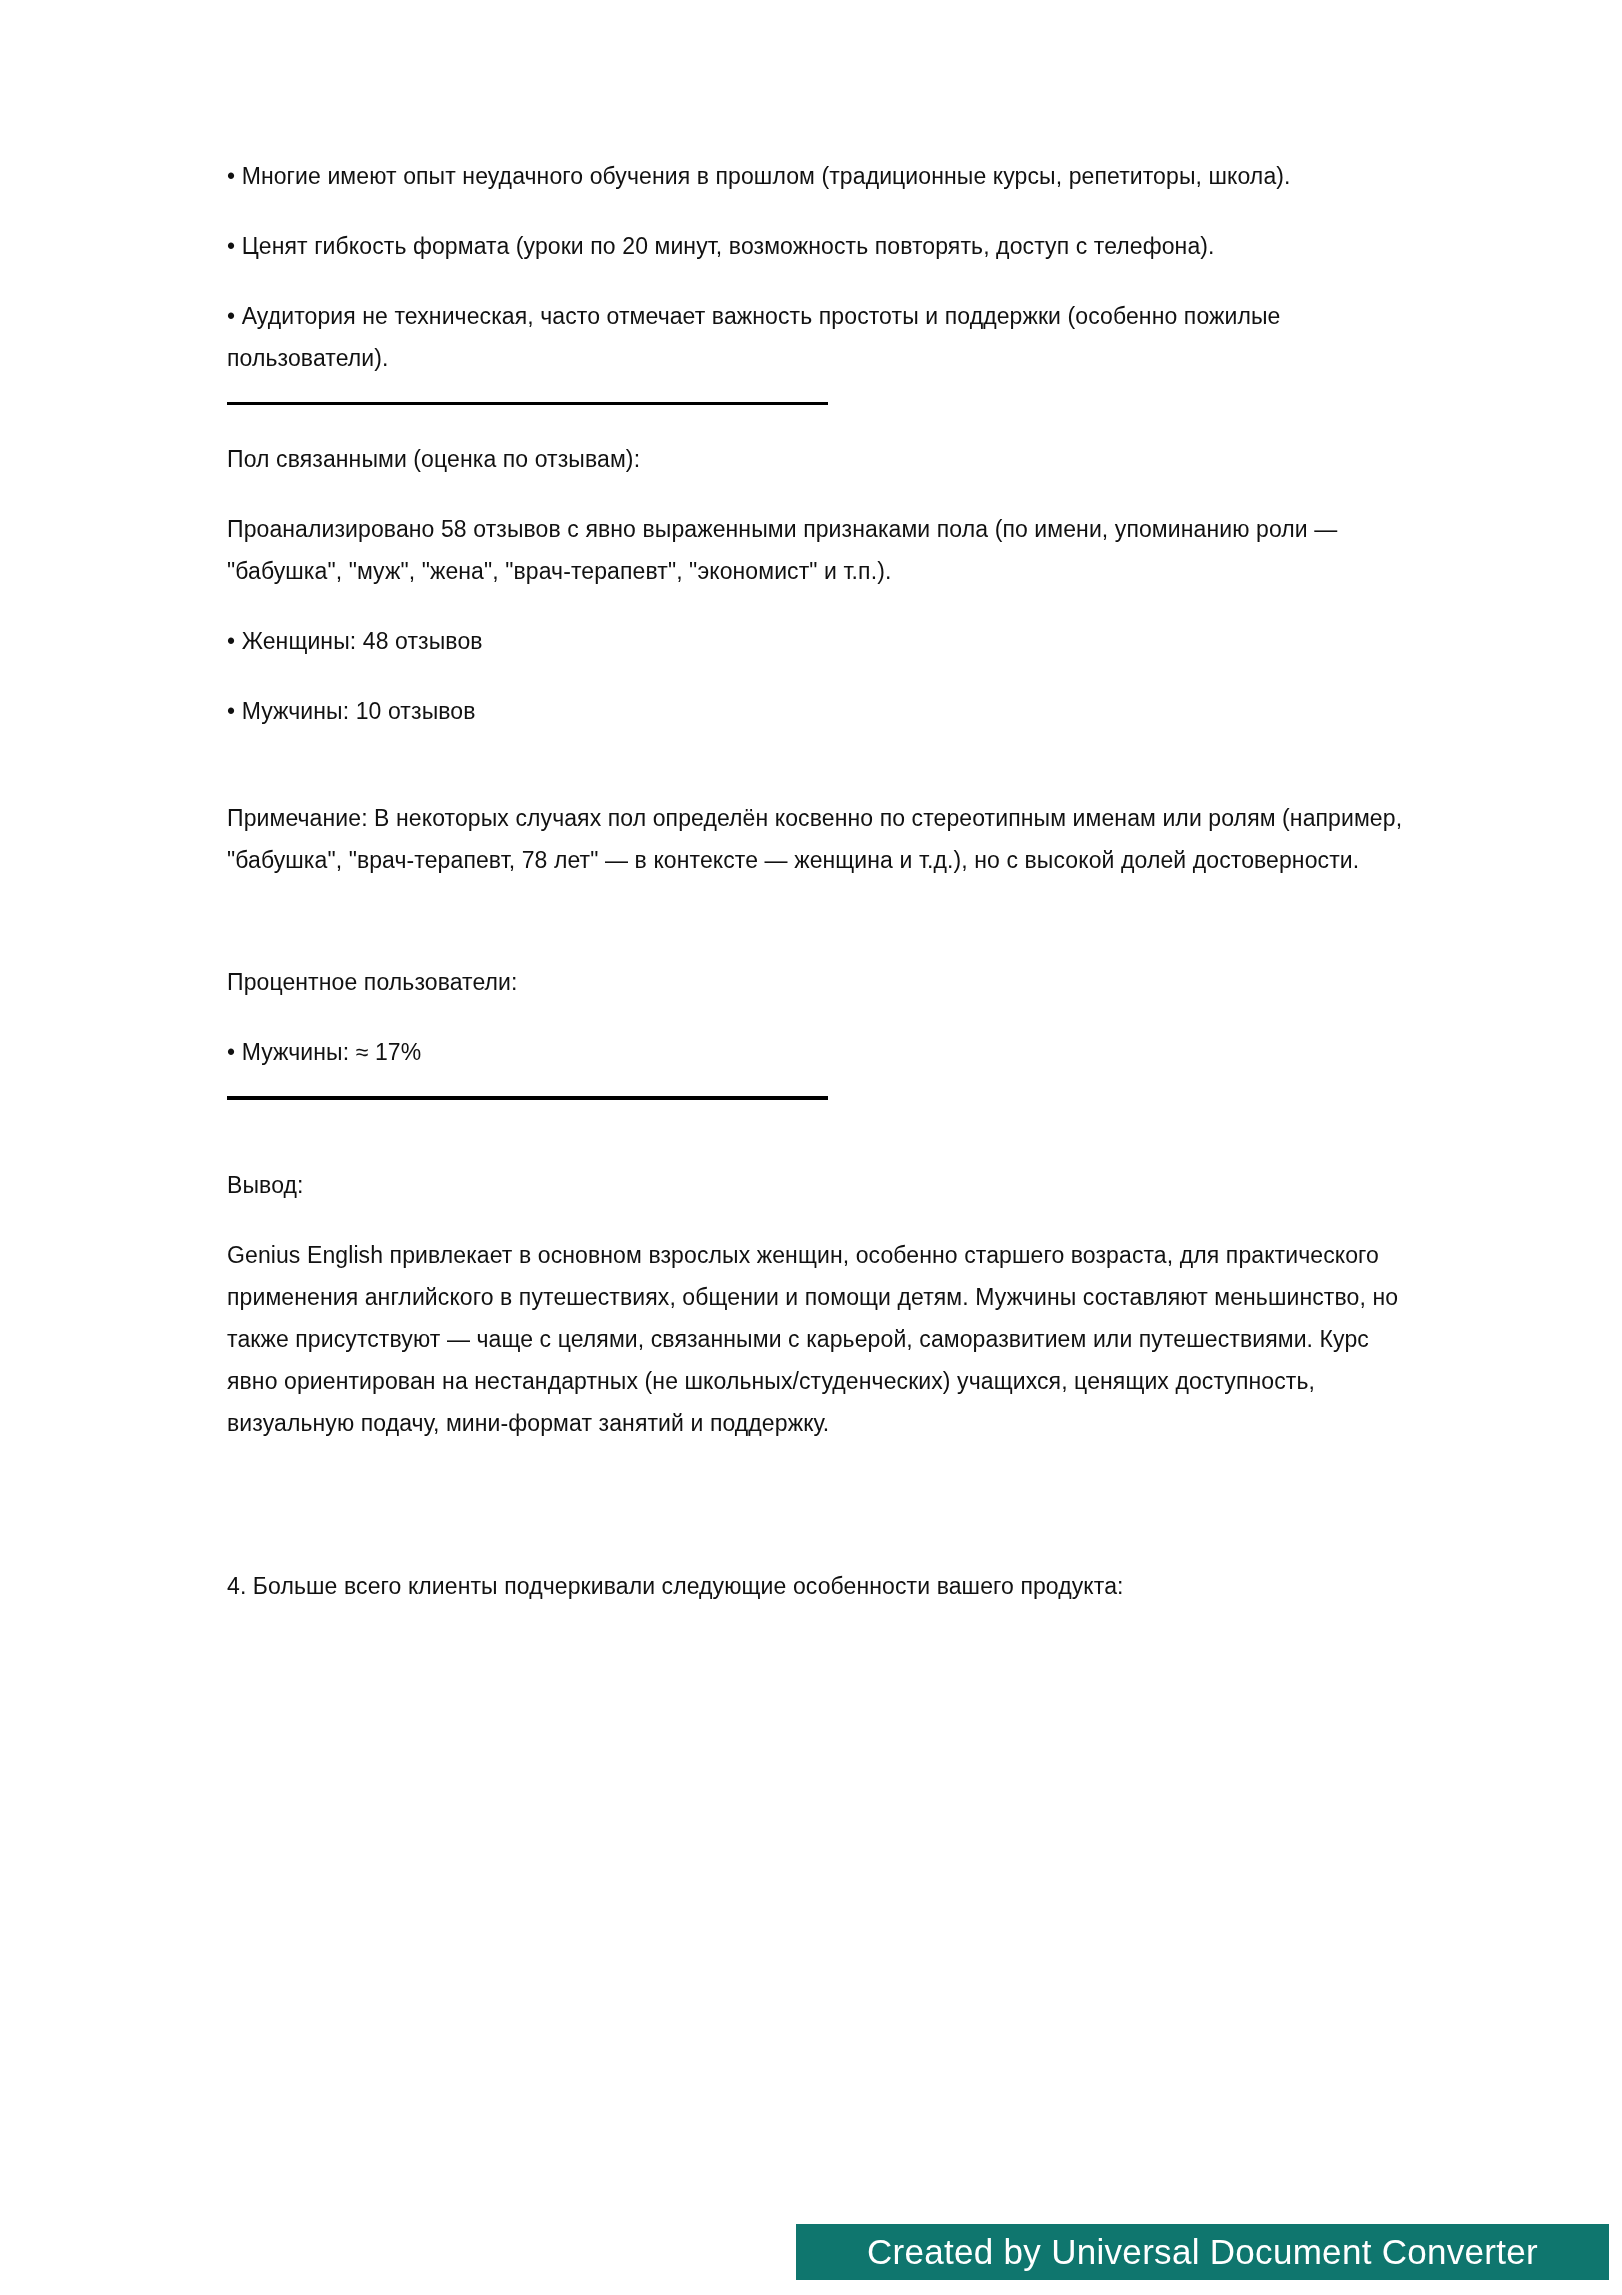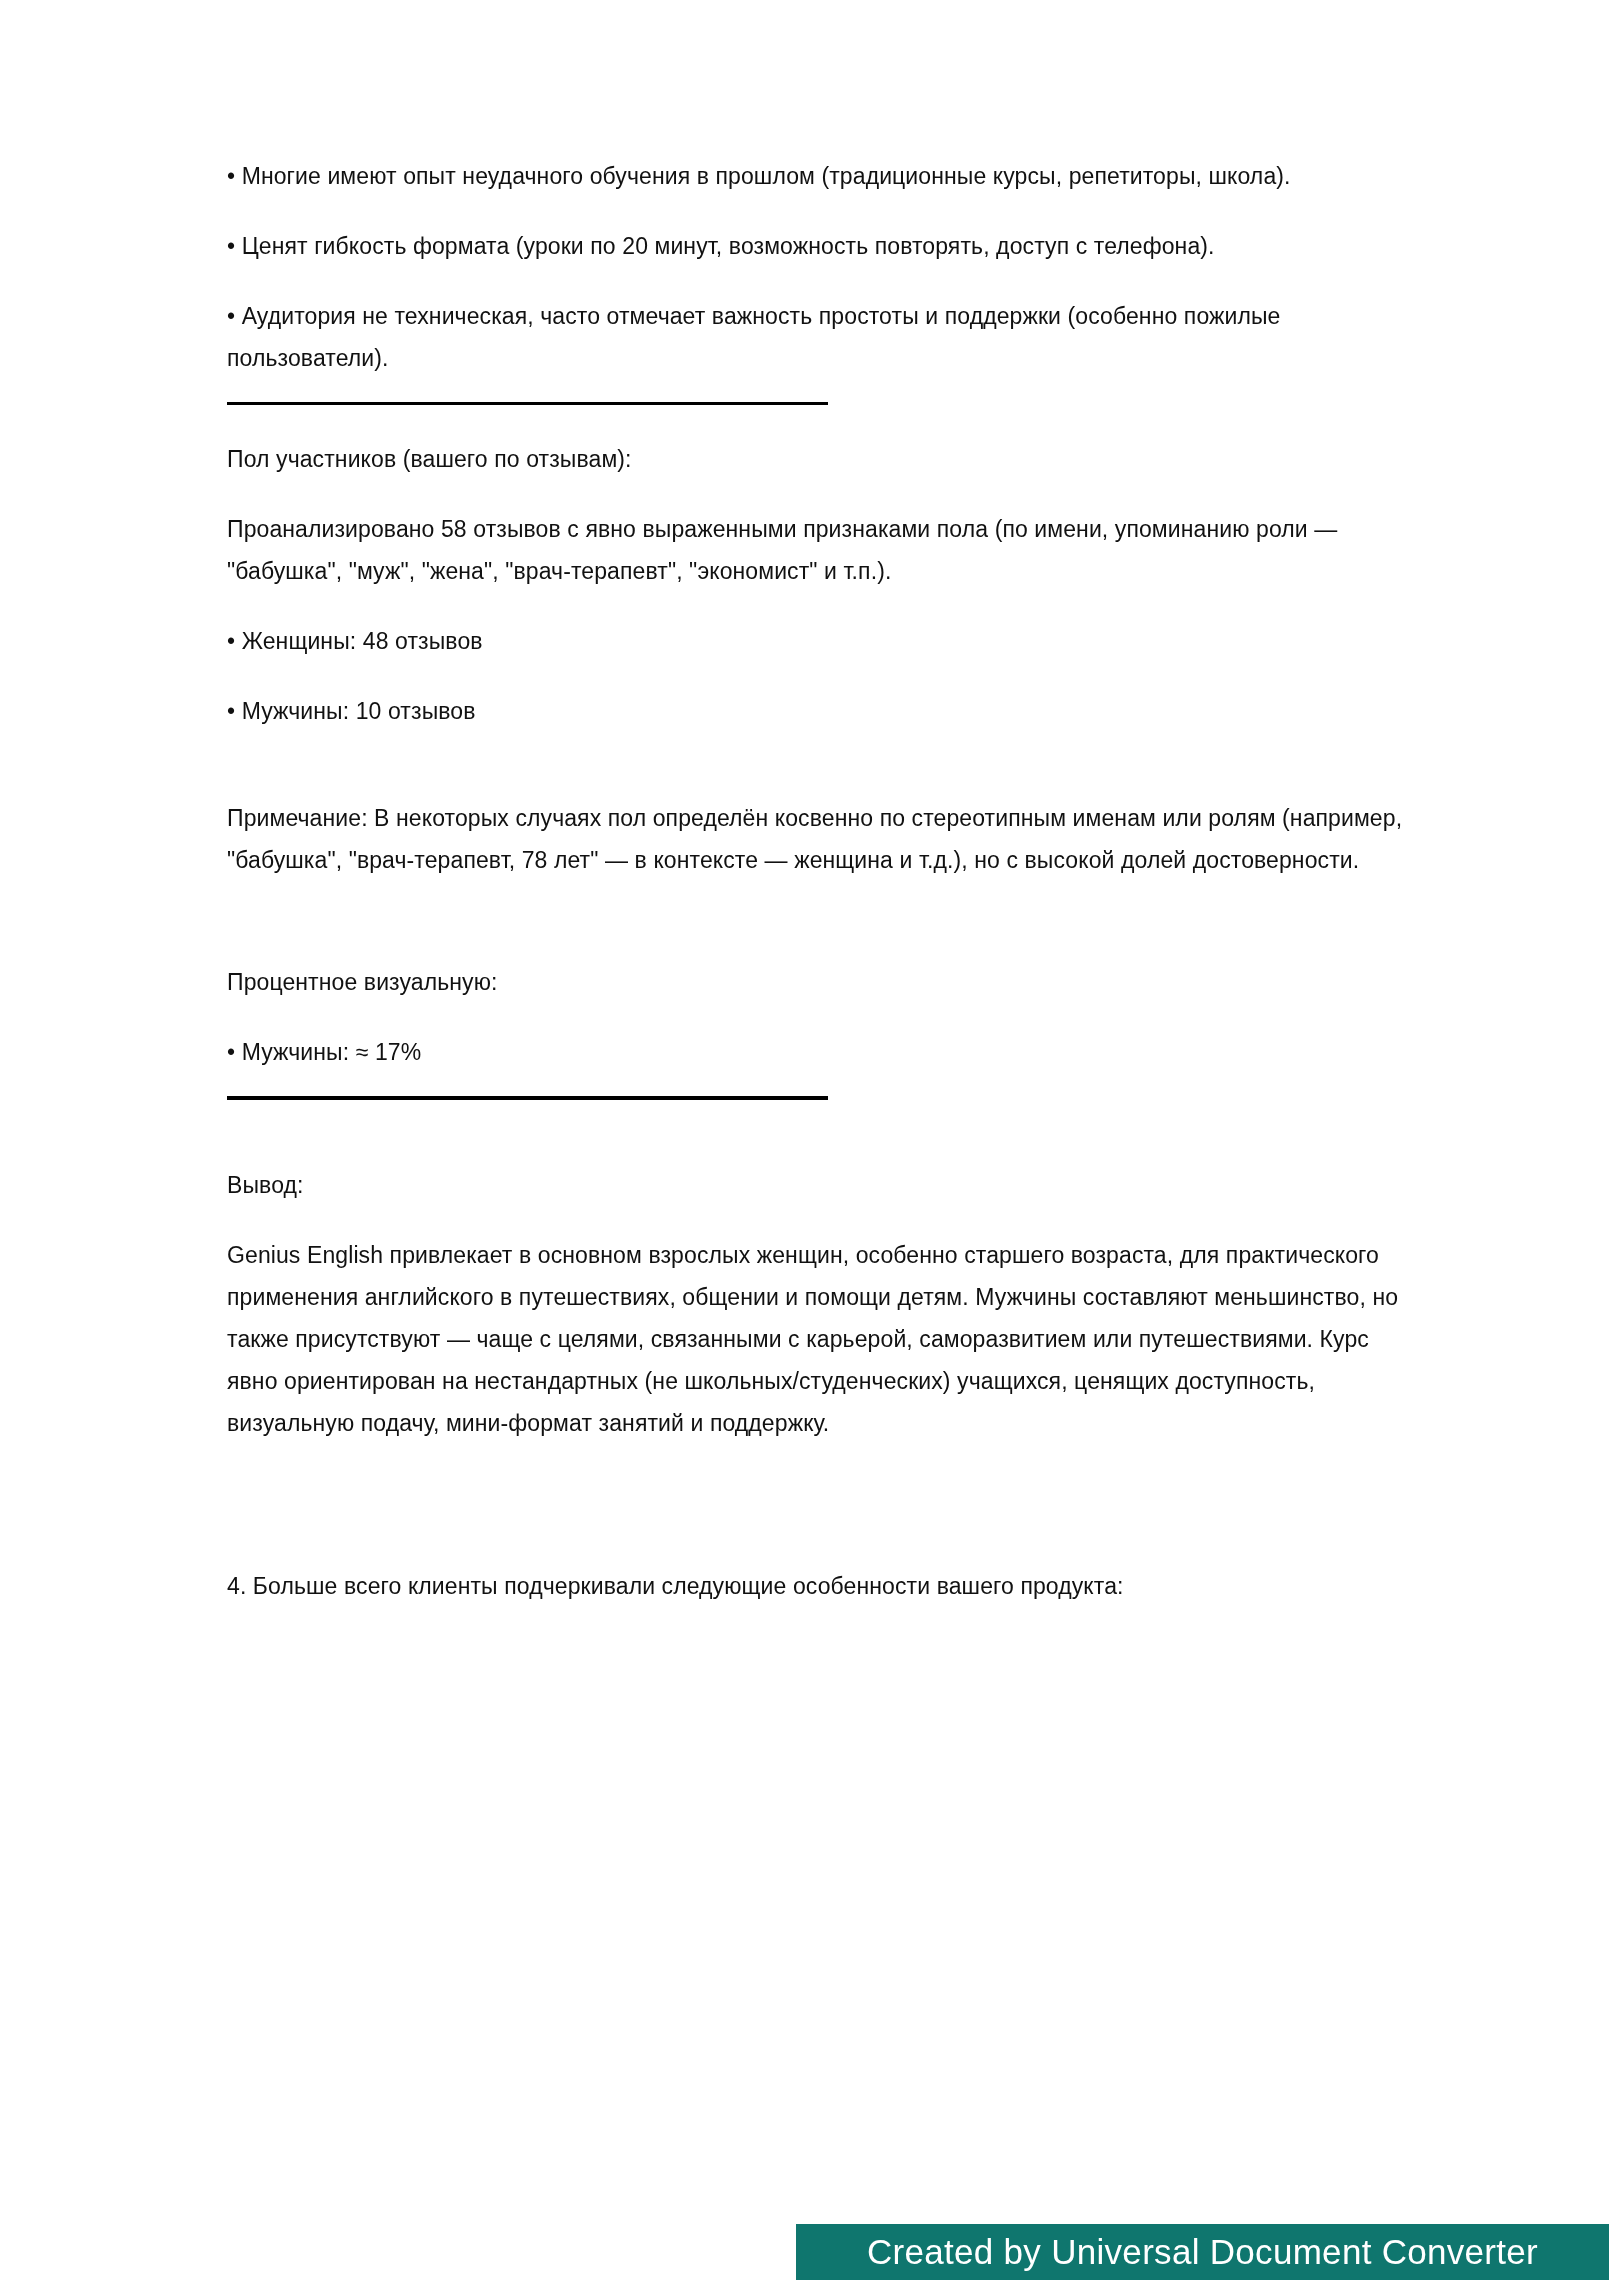--- a/index.html
+++ b/index.html
@@ -88,31 +88,31 @@
   <div class="content">
 
     <p class="para b1">• Многие имеют опыт неудачного обучения в прошлом (традиционные курсы, репетиторы, школа).</p>
 
     <p class="para b2">• Ценят гибкость формата (уроки по 20 минут, возможность повторять, доступ с телефона).</p>
 
     <p class="para b2">• Аудитория не техническая, часто отмечает важность простоты и поддержки (особенно пожилые пользователи).</p>
 
     <hr class="hr gap-rule-1">
 
-    <p class="para gap-after-rule">Пол участников (вашего по отзывам):</p>
+    <p class="para gap-after-rule">Пол связанными (оценка по отзывам):</p>
 
     <p class="para gap-md">Проанализировано 58 отзывов с явно выраженными признаками пола (по имени, упоминанию роли — "бабушка", "муж", "жена", "врач-терапевт", "экономист" и т.п.).</p>
 
     <p class="para gap-md">• Женщины: 48 отзывов</p>
 
     <p class="para gap-md">• Мужчины: 10 отзывов</p>
 
     <p class="para gap-note">Примечание: В некоторых случаях пол определён косвенно по стереотипным именам или ролям (например, "бабушка", "врач-терапевт, 78 лет" — в контексте — женщина и т.д.), но с высокой долей достоверности.</p>
 
-    <p class="para gap-percent">Процентное визуальную:</p>
+    <p class="para gap-percent">Процентное пользователи:</p>
 
 
     <p class="para gap-md">• Мужчины: ≈ 17%</p>
 
     <hr class="hr gap-rule-2">
 
     <p class="para gap-vyvod">Вывод:</p>
 
     <p class="para gap-md">Genius English привлекает в основном взрослых женщин, особенно старшего возраста, для практического применения английского в путешествиях, общении и помощи детям. Мужчины составляют меньшинство, но также присутствуют — чаще с целями, связанными с карьерой, саморазвитием или путешествиями. Курс явно ориентирован на нестандартных (не школьных/студенческих) учащихся, ценящих доступность, визуальную подачу, мини-формат занятий и поддержку.</p>
 

